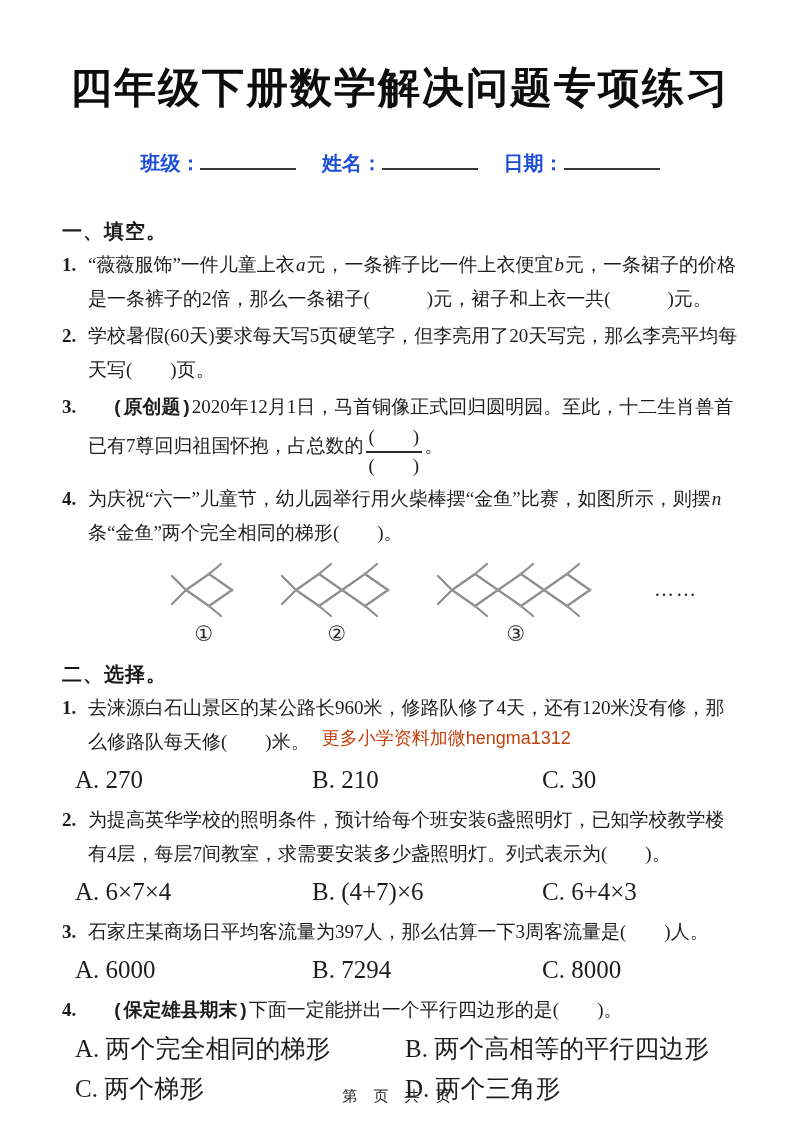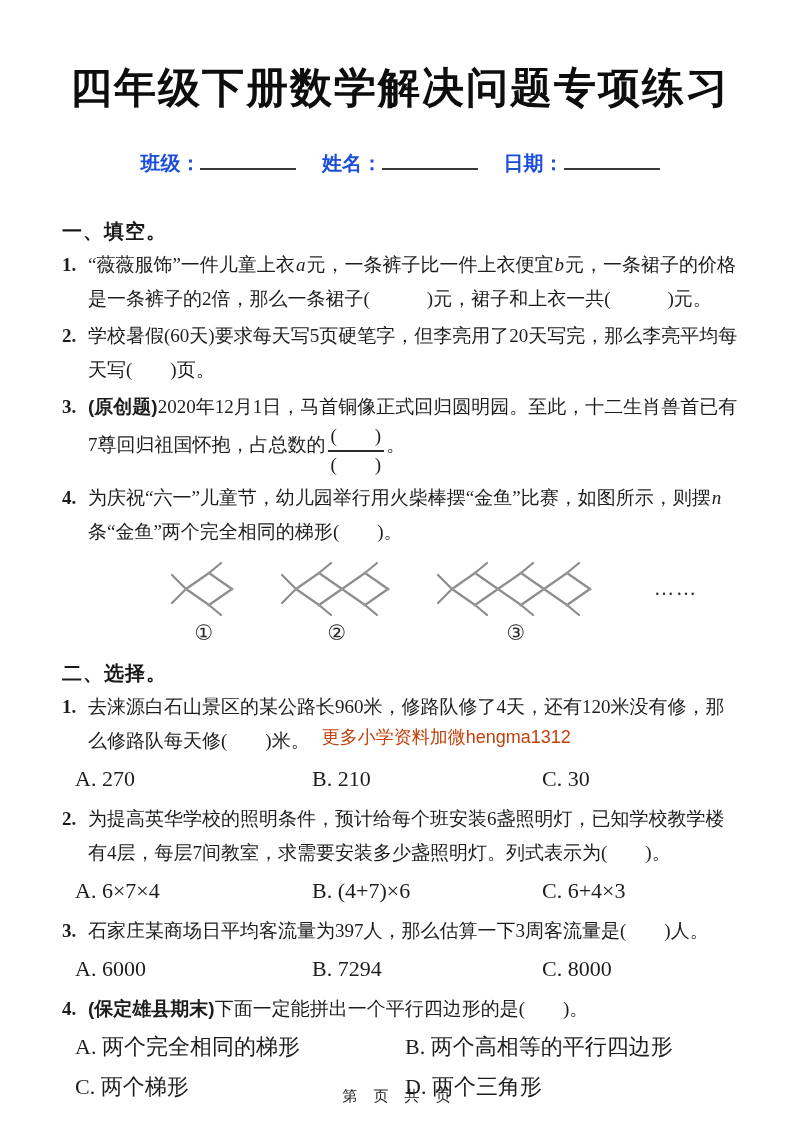--- a/index.html
+++ b/index.html
@@ -57,22 +57,23 @@
     font-size:19px;
     line-height:34px;
     margin-top:3px;
     color:#1d1d1d;
   }
   .qnum {
     position:absolute; left:0; top:0;
     font-weight:700;
   }
   .tag {
-    font-family:Liberation Sans, sans-serif;
+    font-family:Liberation Mono, monospace;
     font-weight:700;
+    margin-left:24px;
   }
   .var { font-style:italic; padding:0 1px; }
   .nb { white-space:nowrap; }
 
   .frac {
     display:inline-block;
     vertical-align:-20px;
     text-align:center;
     line-height:1.3;
     margin:0 2px;
@@ -99,21 +100,21 @@
   .dots {
     margin-top:18px; margin-left:16px;
     font-size:20px;
     letter-spacing:2px;
     color:#2b2b2b;
   }
 
   .opts {
     display:flex;
     padding-left:13px;
-    font-size:22px;
+    font-size:25px;
     line-height:34px;
     margin:4px 0 6px;
   }
   .o1 { width:237px; } .o2 { width:230px; } .o3 { flex:1; }
   .ow1 { width:330px; } .ow2 { flex:1; }
 
   .wm {
     font-family:"Liberation Sans","DejaVu Sans",sans-serif;
     font-size:18px;
     font-weight:500;

